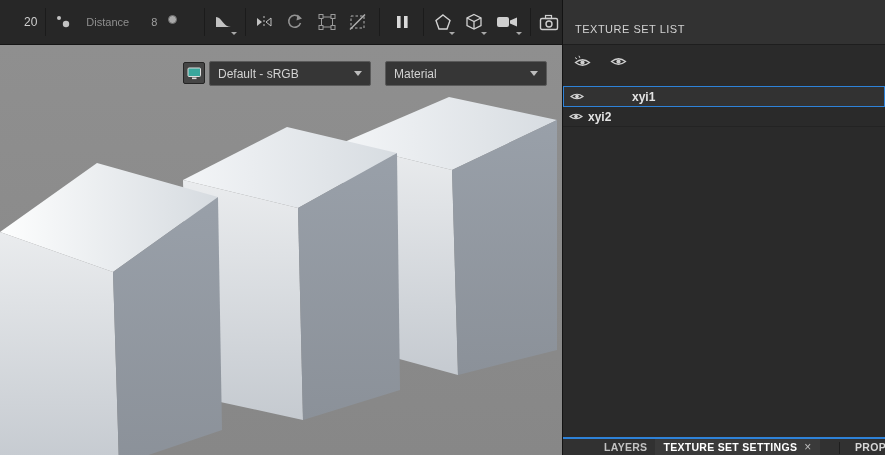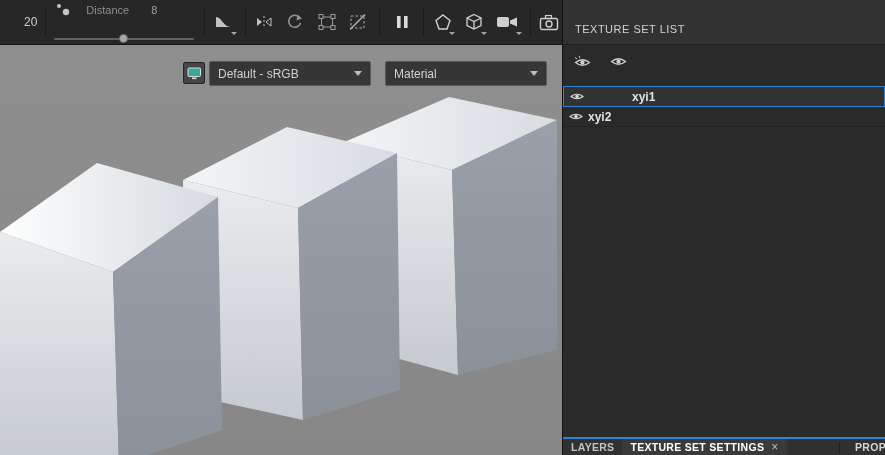--- a/index.html
+++ b/index.html
@@ -12,21 +12,21 @@
              background:#272727; border-bottom:1px solid #161616;
              display:flex; align-items:center; }
   .tb-num { color:#cfcfcf; font-size:12px; margin-left:24px; }
   .tb-sep { width:1px; height:28px; background:#1b1b1b; margin-left:8px; }
   .icon-btn { position:relative; width:26px; height:30px; margin-left:6px;
               display:flex; align-items:center; justify-content:center;
               border-radius:2px; cursor:pointer; }
   .chev { position:absolute; right:0px; bottom:2px; width:0; height:0;
           border-left:3px solid transparent; border-right:3px solid transparent;
           border-top:3px solid #a8a8a8; }
-  .tool-group { width:148px; margin-left:6px; display:flex; flex-direction:column;gap:11px; }
+  .tool-group { width:148px; margin-left:6px; display:flex; flex-direction:row;gap:11px; }
   .tg-row { display:flex; align-items:center; height:20px; }
   .tg-label { color:#8f8f8f; font-size:11px; margin-left:12px; }
   .tg-value { color:#9f9f9f; font-size:11px; margin-left:22px; }
   .slider { position:relative; height:12px; margin-top:2px; cursor:pointer; }
   .slider-track { position:absolute; left:2px; right:2px; top:5px; height:2px; background:#606060; }
   .slider-handle { position:absolute; left:46%; top:1px; width:9px; height:9px;
                    border-radius:50%; background:#a9a9a9; border:1px solid #6d6d6d; }
 
   
   .viewport { position:absolute; left:0; top:45px; width:562px; height:410px;
@@ -57,21 +57,21 @@
   .ts-list { margin-top:8px; }
   .ts-row { height:20px; display:flex; align-items:center; padding-left:6px;
             border-bottom:1px solid #232323; cursor:pointer; }
   .ts-row.selected { background:#323232; border:1px solid #2e82d8; height:21px;gap:43px; }
   .row-label { color:#e3e3e3; font-size:12px; font-weight:bold; margin-left:5px; }
   .row-eye { display:flex; align-items:center; }
 
   
   .dock-tabs { position:absolute; left:0; right:0; bottom:0; height:18px;
                background:#313131; border-top:2px solid #2e82d8;
-               display:flex; align-items:center; overflow:hidden; }
+               display:flex; align-items:center; overflow:hidden;padding-left:33px; }
   .tab { color:#c3c3c3; font-size:10.5px; font-weight:bold; letter-spacing:.3px;
          padding:0 8px; height:16px; display:flex; align-items:center; cursor:pointer; white-space:nowrap; }
   .tab.active { color:#ffffff; background:#3a3a3a; }
   .tab-close { color:#bdbdbd; font-size:12px; margin-left:7px; cursor:pointer; font-weight:normal; }
   .tab-divider { width:1px; height:12px; background:#1e1e1e; position:absolute; left:276px; top:3px; }
   .tab.partial { position:absolute; left:284px; top:0; height:16px; color:#d6d6d6; }
 </style>
 </head>
 <body>
 

